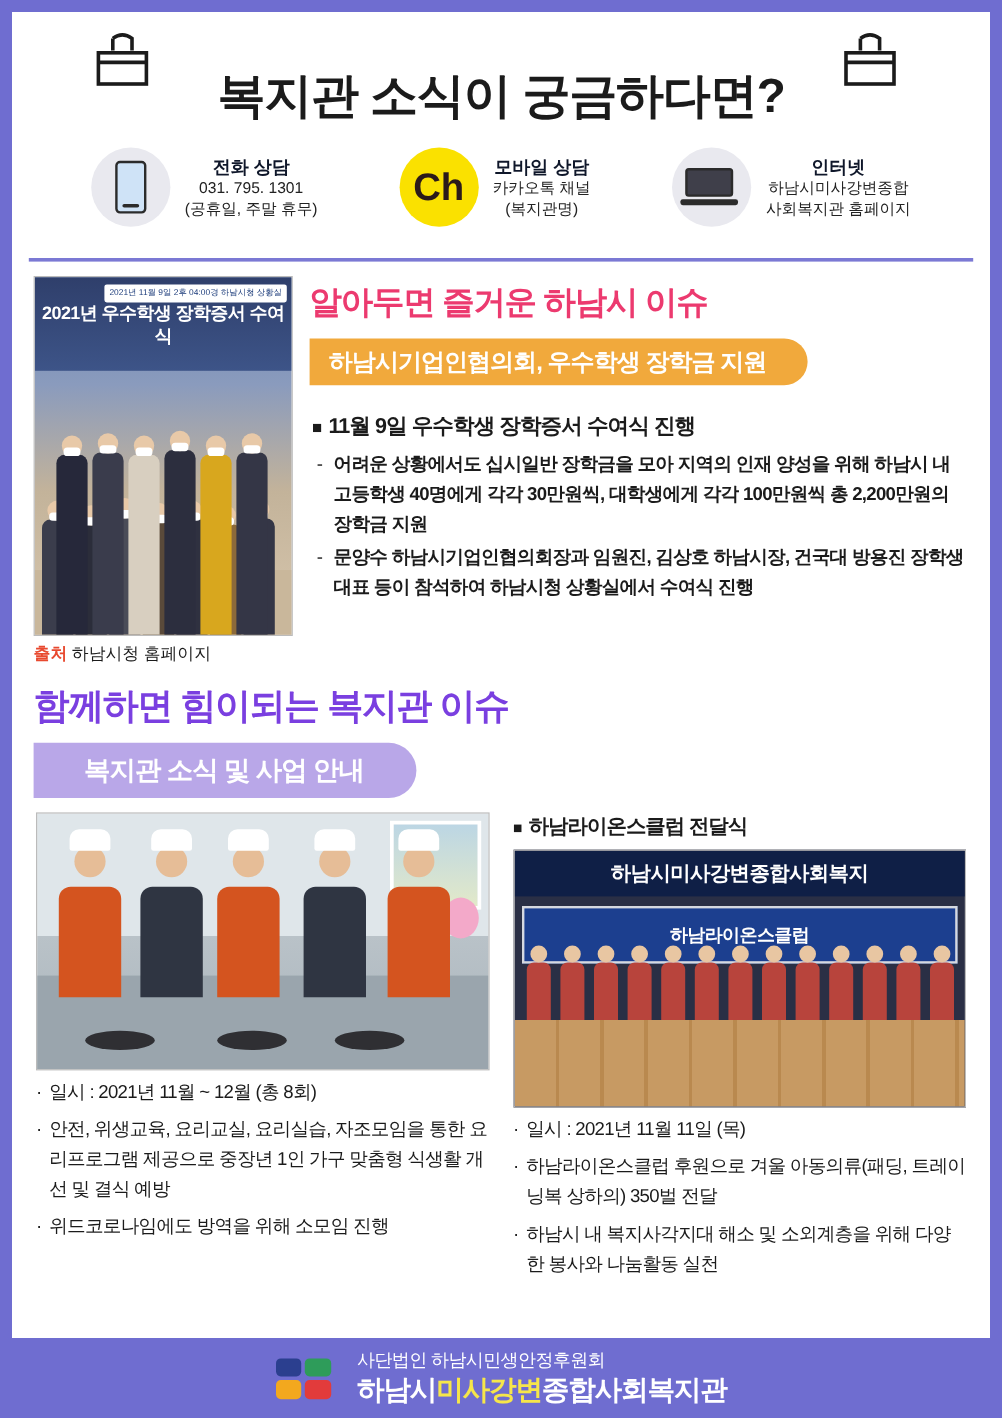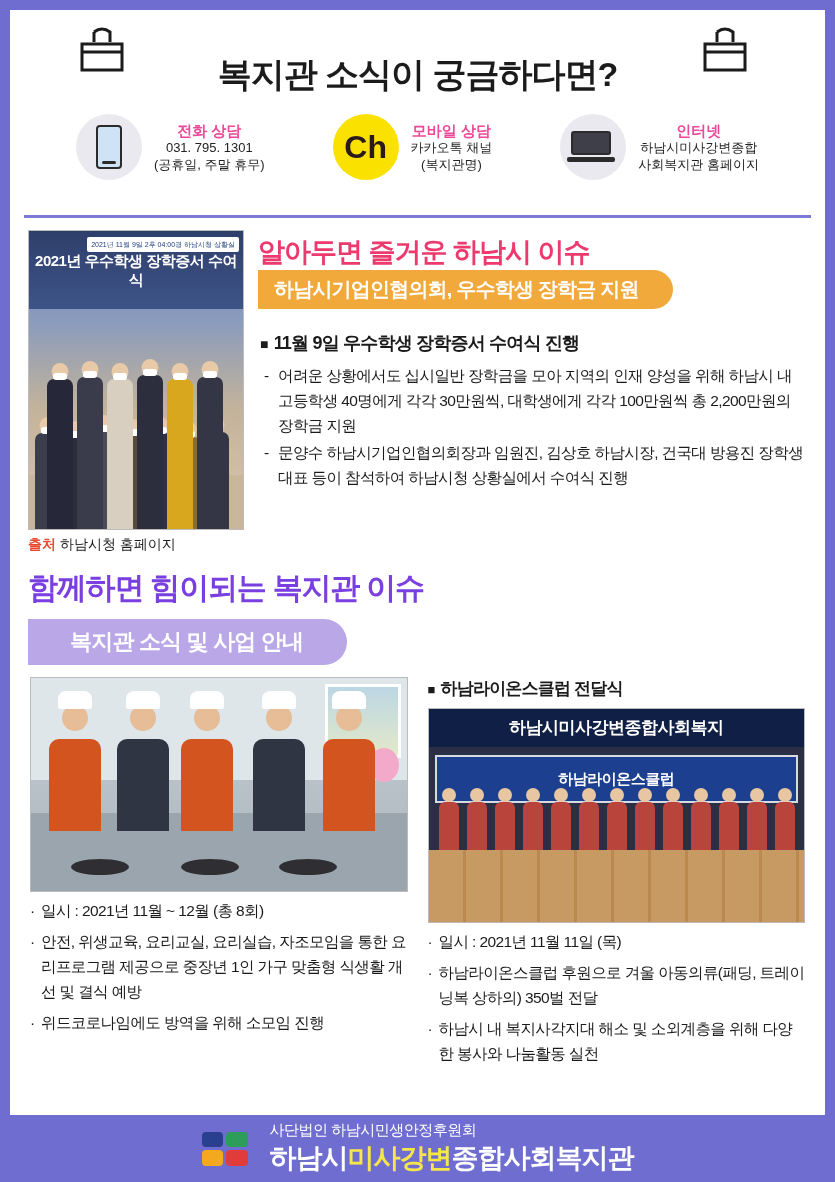--- a/index.html
+++ b/index.html
@@ -28,21 +28,21 @@
   }
 
   
   .header {
     position: relative;
     height: 200px;
     border-bottom: 3px solid #7b79d4;
   }
   .header-title {
     text-align: center;
-    font-size: 34px;
+    font-size: 40px;
     font-weight: bold;
     color: #1b1b1b;
     letter-spacing: -1px;
     padding-top: 34px;
   }
   .clip {
     position: absolute;
     width: 52px; height: 58px;
   }
   .clip.left { left: 52px; top: 8px; }
@@ -63,21 +63,21 @@
   .circle {
     width: 66px; height: 66px;
     border-radius: 50%;
     background: #e9e9ef;
     display: flex; align-items: center; justify-content: center;
     flex: 0 0 auto;
   }
   .circle.kakao { background: #fae100; }
   .c-text { line-height: 1.28; }
   .c-title {
-    font-size: 15px; font-weight: bold; color: #ec4899;
+    font-size: 15px; font-weight: bold; color: #0f172a;
     text-align: center;
   }
   .c-line { font-size: 13px; color: #222; text-align: center; }
 
   
   .phone-ic {
     width: 26px; height: 44px;
     border: 2.5px solid #2b2b2b;
     border-radius: 4px;
     background: #cfe3f7;
@@ -156,21 +156,21 @@
     font-size: 14px;
     color: #1b1b1b;
   }
   .src-line .src-label { color: #e8492f; font-weight: bold; }
 
   .sec1-body { flex: 1 1 auto; padding-top: 4px; }
   .h-pink {
     font-size: 27px; font-weight: bold;
     color: #ec3a6f;
     letter-spacing: -1px;
-    margin-bottom: 0;
+    margin-bottom: 12px;
   }
   .ribbon {
     display: inline-block;
     background: #f1a93c;
     color: #fff;
     font-size: 20px; font-weight: bold;
     padding: 6px 34px 6px 16px;
     border-radius: 0 22px 22px 0;
     letter-spacing: -0.8px;
     margin-bottom: 12px;
@@ -181,21 +181,21 @@
   }
   .bullet-sq .sq { font-size: 14px; margin-right: 6px; }
   .dash-item {
     display: flex;
     font-size: 15.5px; color: #1b1b1b;
     line-height: 1.62;
     letter-spacing: -0.6px;
     margin: 0 0 2px 6px;
   }
   .dash-item .d { flex: 0 0 14px; }
-  .dash-item .tx { flex: 1 1 auto; }
+  .dash-item .tx { flex: 1 1 auto; font-weight: bold; }
 
   
   .sec2 { padding: 14px 4px 0 4px; }
   .h-purple {
     font-size: 30px; font-weight: bold;
     color: #7a3fe0;
     letter-spacing: -1.2px;
     margin-bottom: 10px;
   }
   .ribbon2 {
@@ -296,21 +296,21 @@
   .f-logo {
     width: 46px; height: 34px;
     display: grid; grid-template-columns: 1fr 1fr; grid-gap: 3px;
   }
   .f-logo i { display:block; border-radius:4px; }
   .f-logo i:nth-child(1){ background:#2b3f8f; }
   .f-logo i:nth-child(2){ background:#2e9c5a; }
   .f-logo i:nth-child(3){ background:#f3a81e; }
   .f-logo i:nth-child(4){ background:#e23b3b; }
   .f-text .l1 { color:#fff; font-size:15px; letter-spacing:-0.5px; }
-  .f-text .l2 { font-size:27px; font-weight:bold; letter-spacing:-1px; color:#fff; }
+  .f-text .l2 { font-size:23px; font-weight:bold; letter-spacing:-1px; color:#fff; }
   .f-text .l2 .hl { color:#f6e64a; }
   .f-text .l2 .hl2 { color:#fff; }
 </style>
 </head>
 <body>
 
 <div class="page">
   <div class="sheet">
 
     <div class="header">

